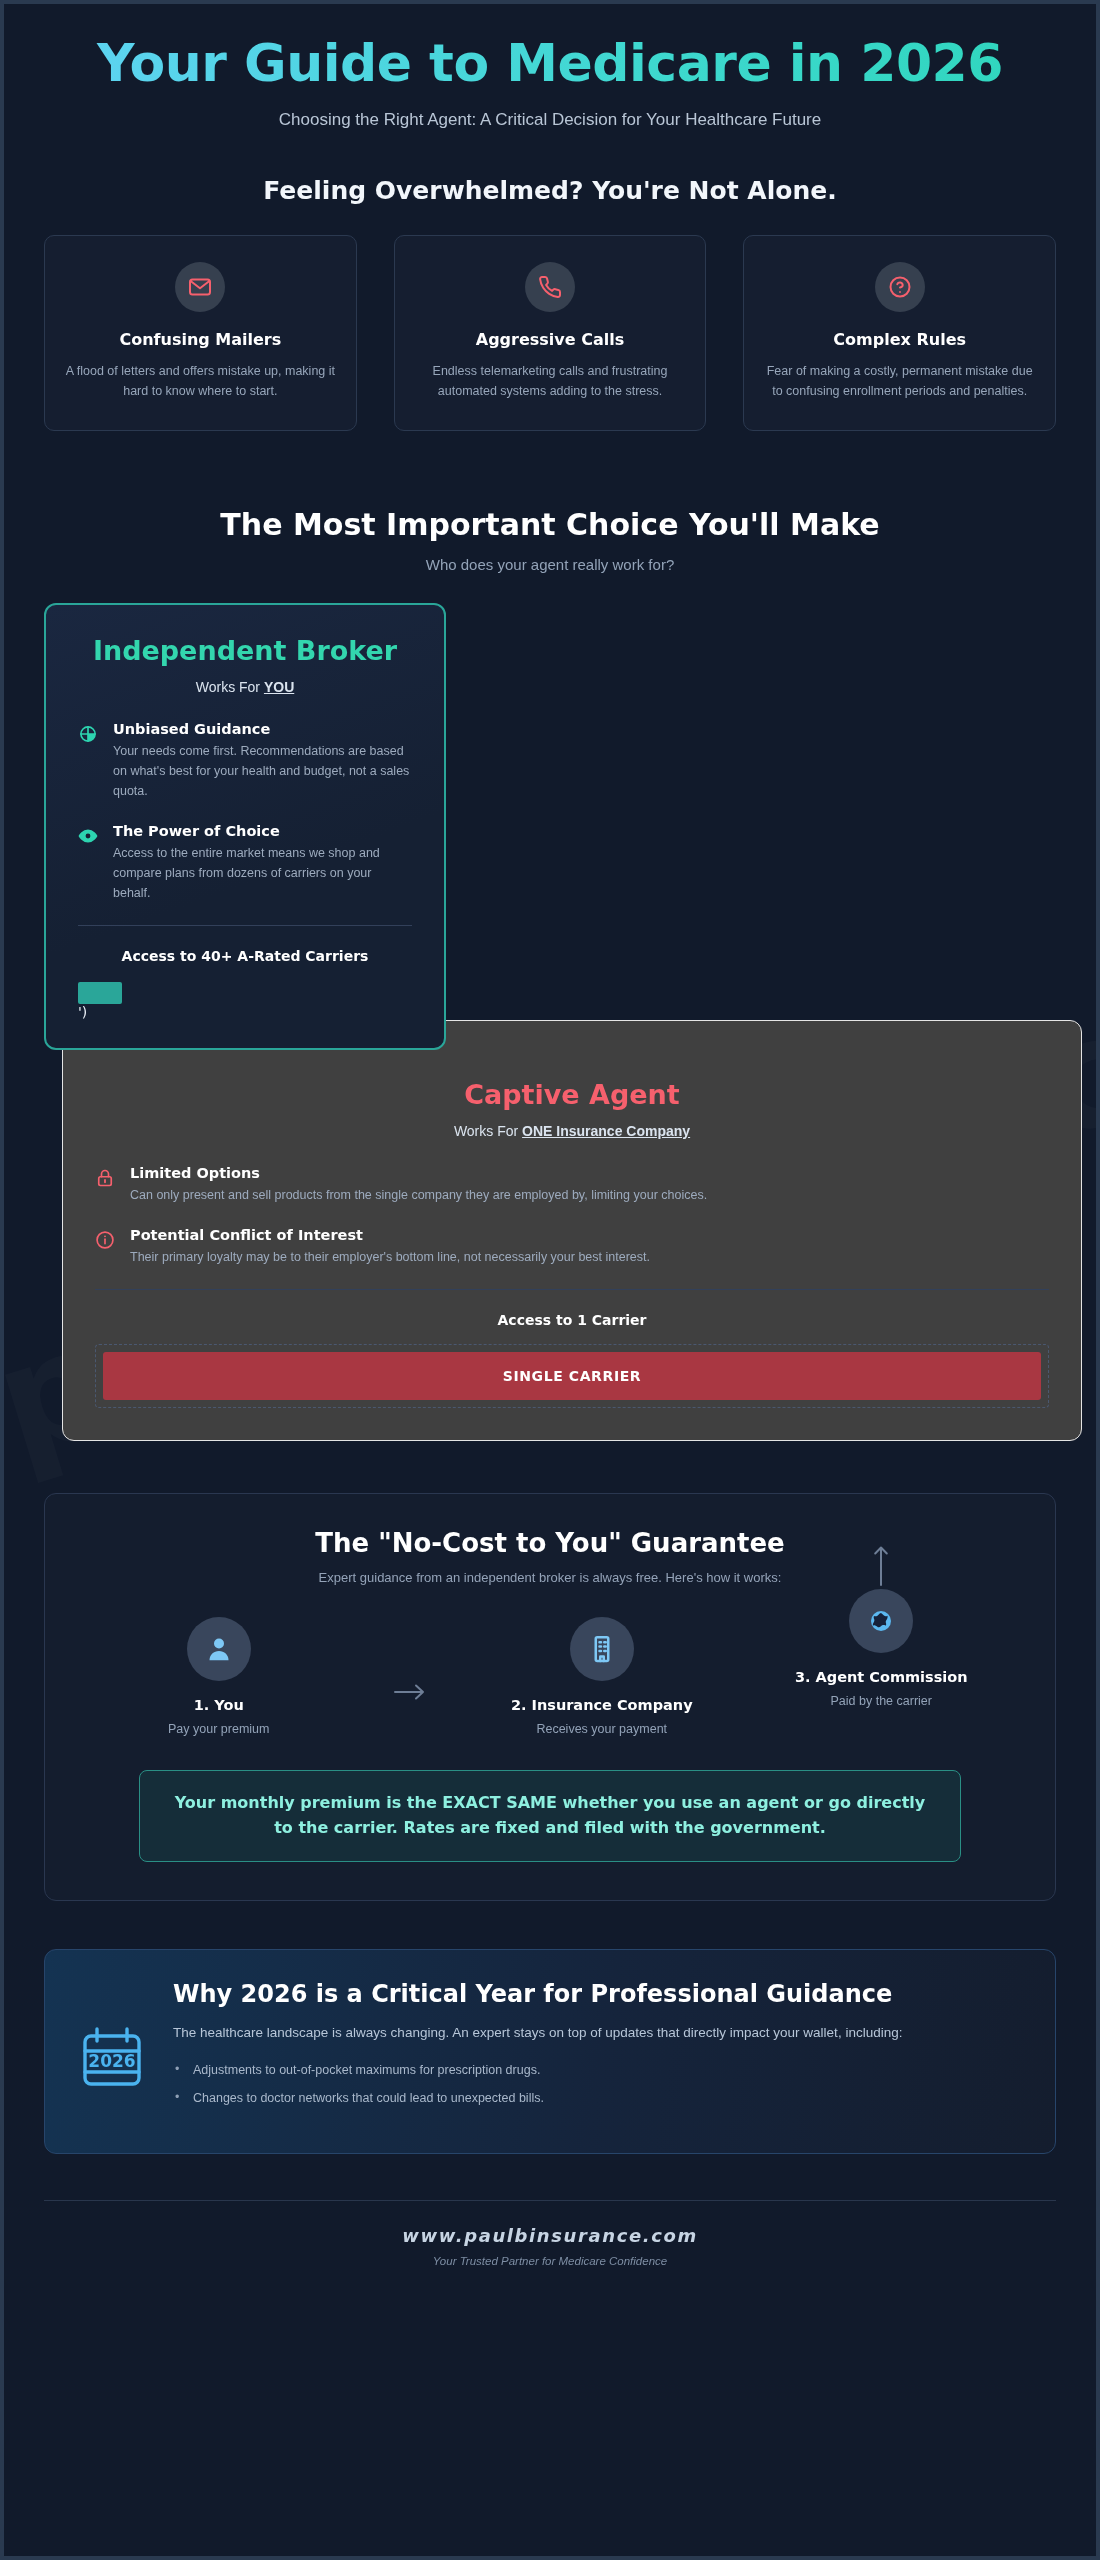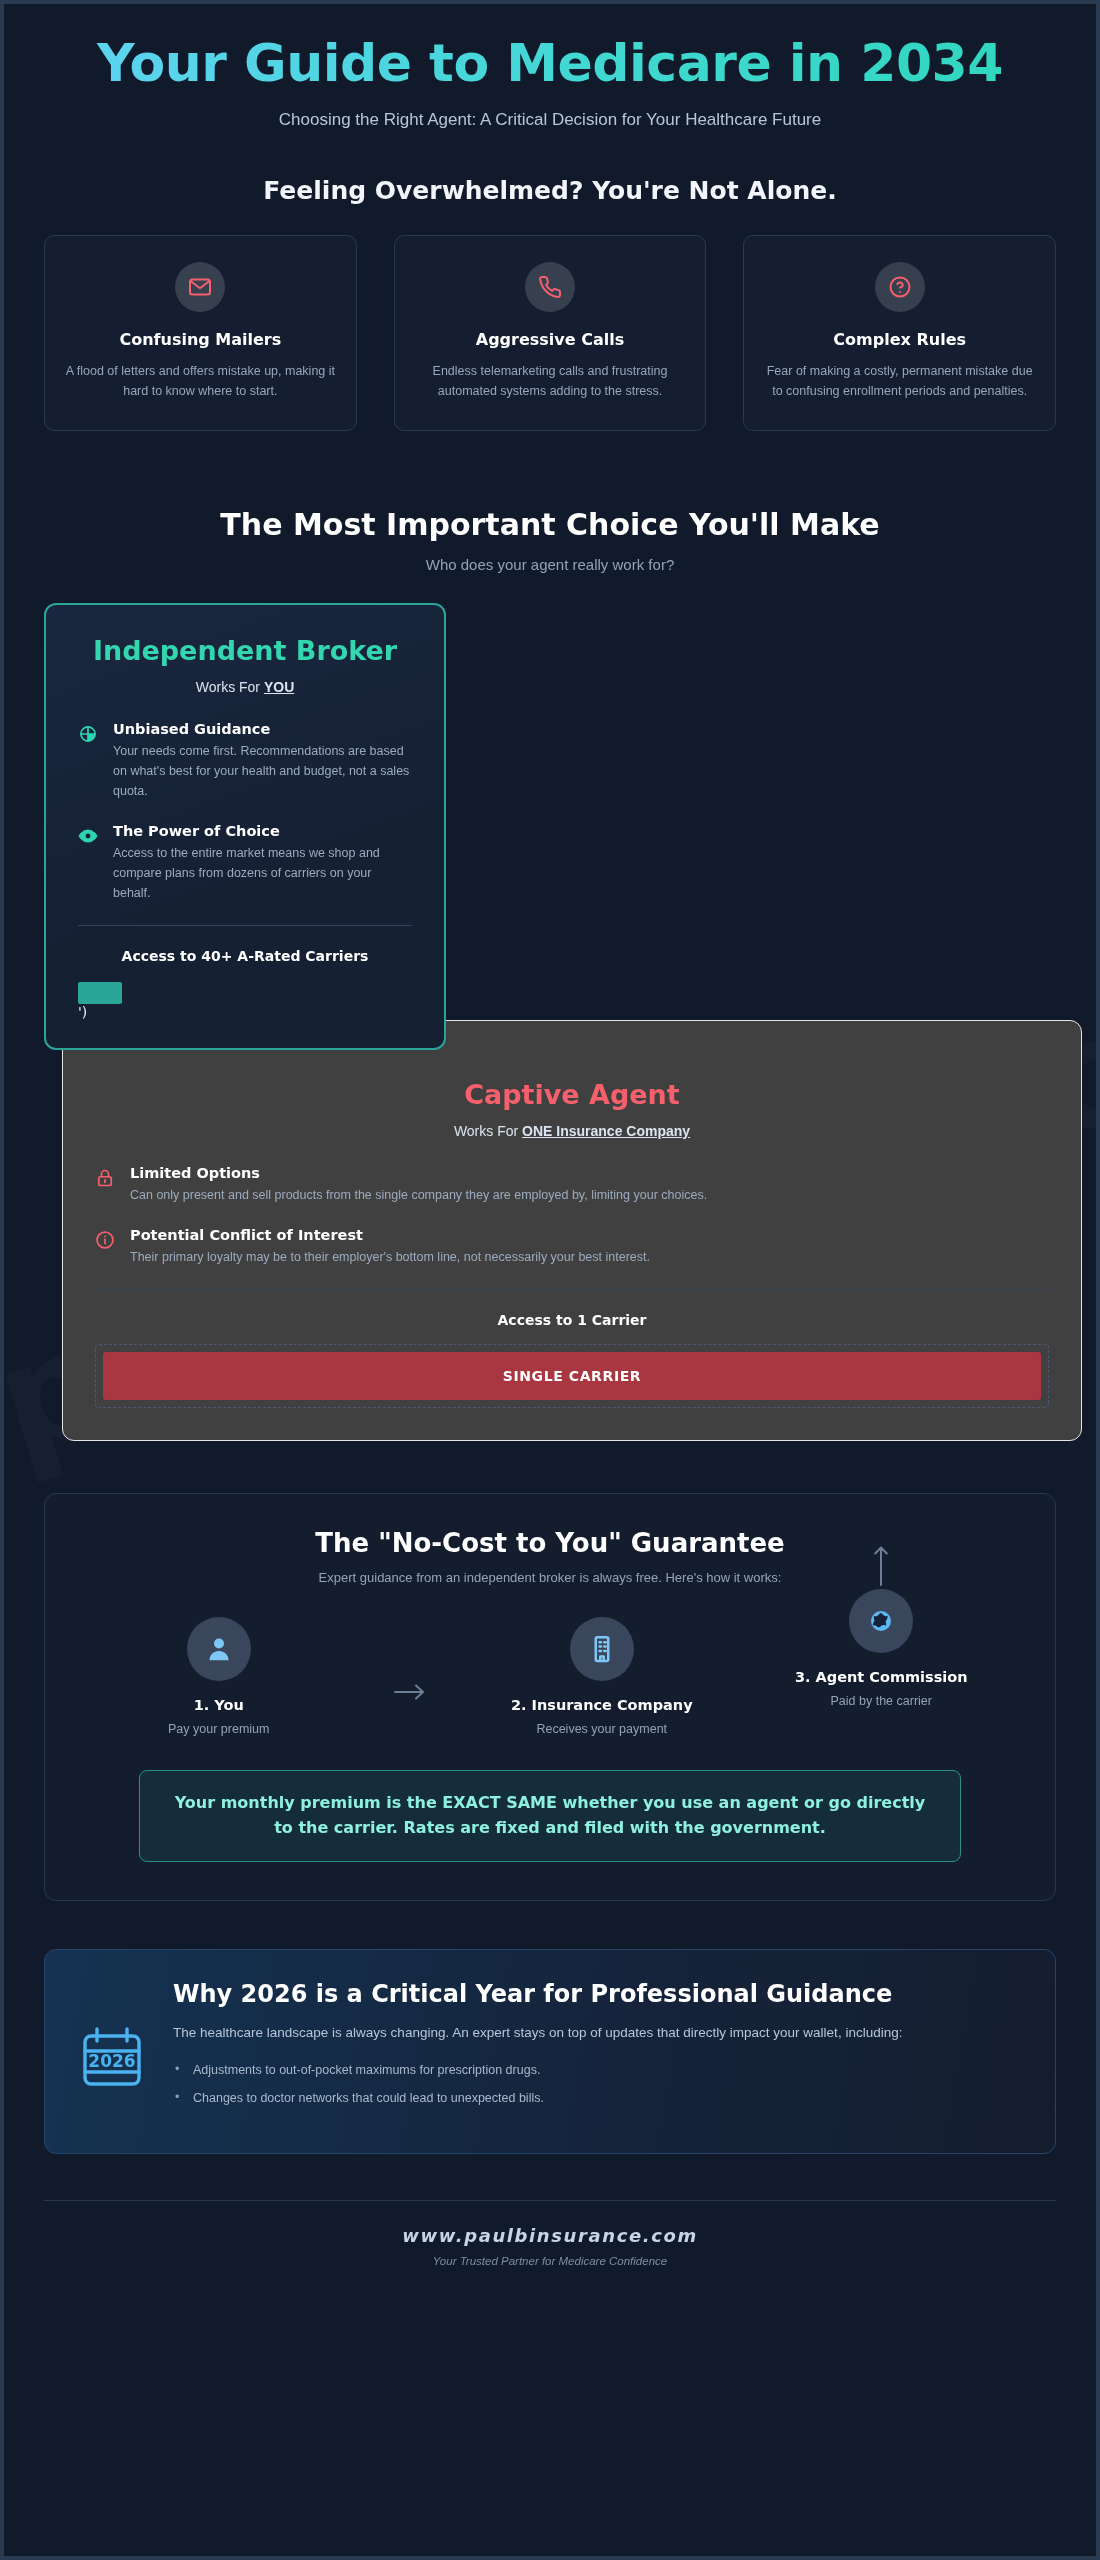--- a/index.html
+++ b/index.html
@@ -360,21 +360,21 @@
 </head>
 <body>
 
 <div class="page-frame">
 
   <div class="watermark">paulbinsurance</div>
 
   <div class="content">
 
     <div class="hero">
-      <div class="hero-title">Your Guide to Medicare in 2034</div>
+      <div class="hero-title">Your Guide to Medicare in 2026</div>
       <div class="hero-sub">Choosing the Right Agent: A Critical Decision for Your Healthcare Future</div>
       <div class="section-h2">Feeling Overwhelmed? You're Not Alone.</div>
     </div>
 
     <div class="pain-row">
 
       <div class="pain-card">
         <div class="pain-icon-wrap">
           <svg viewBox="0 0 24 24" fill="none" stroke="#f6606d" stroke-width="2" stroke-linecap="round" stroke-linejoin="round">
             <rect x="2" y="4.5" width="20" height="15" rx="2.5"></rect>

